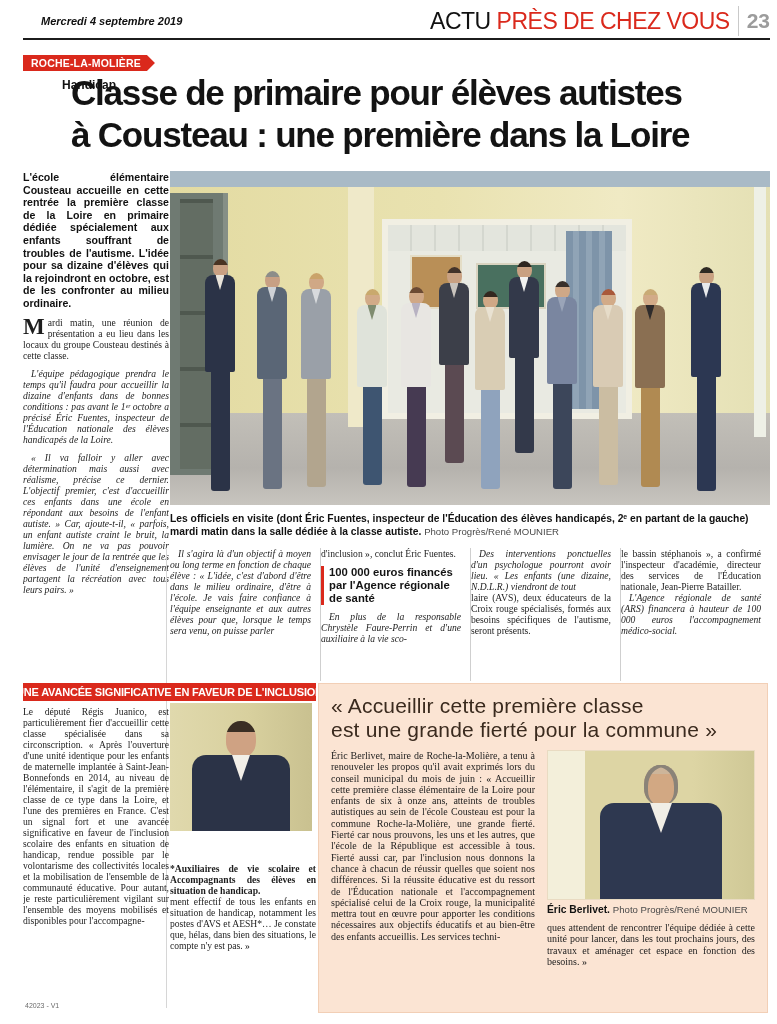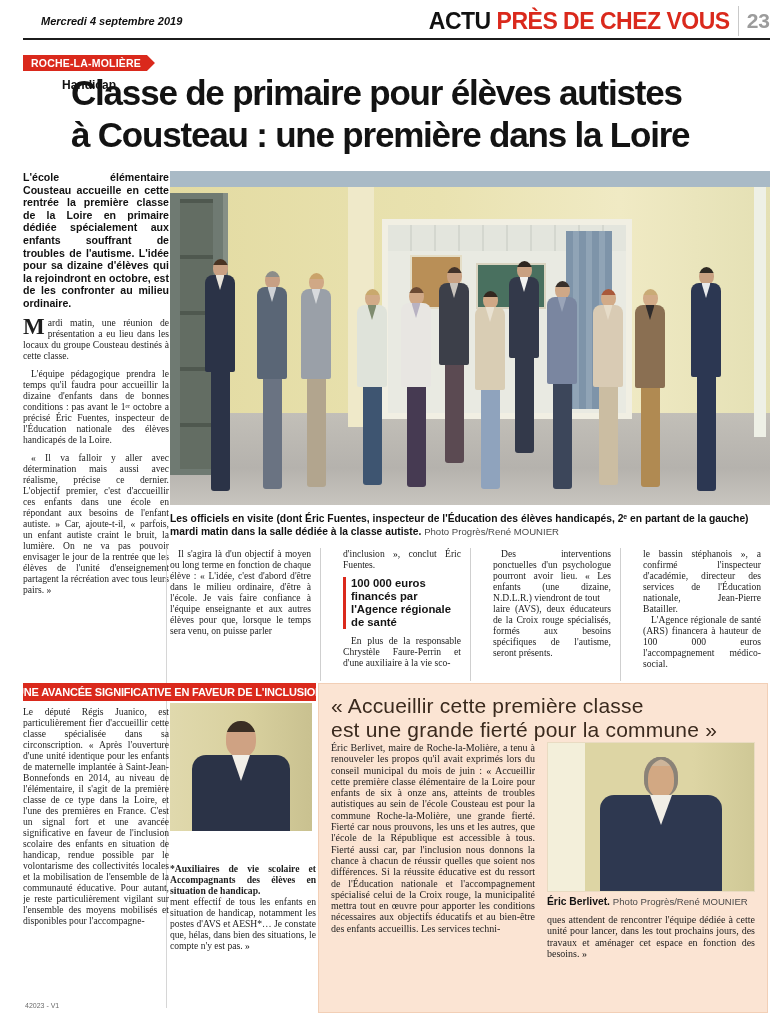--- a/index.html
+++ b/index.html
@@ -12,21 +12,21 @@
   *{margin:0;padding:0;box-sizing:border-box;}
   html,body{background:#fff;}
   body{font-family:"Liberation Serif",serif;color:var(--text_dark);}
   .page{position:relative;width:777px;height:1024px;background:#fff;overflow:hidden;}
 
   
   .masthead{position:absolute;left:23px;top:6px;width:747px;height:30px;}
   .mh-date{position:absolute;left:18px;top:9px;font-family:"Liberation Sans",sans-serif;
     font-style:italic;font-weight:bold;font-size:11px;color:#111;}
   .mh-right{position:absolute;right:0;top:0;display:flex;align-items:center;gap:8px;}
-  .mh-section{font-family:"Liberation Sans",sans-serif;font-weight:bold;font-size:23px;
+  .mh-section{font-family:"Liberation Sans",sans-serif;font-weight:normal;font-size:23px;
     letter-spacing:-0.5px;white-space:nowrap;}
   .mh-section .black{color:#111;}
   .mh-section .red{color:var(--accent_red);}
   .mh-divider{width:1px;height:30px;background:#c9c9c9;}
   .mh-page{font-family:"Liberation Sans",sans-serif;font-weight:bold;font-size:21px;color:var(--page_gray);}
   .mh-rule{position:absolute;left:23px;top:38px;width:747px;height:2px;background:#1c1c1c;}
 
   
   .kicker{position:absolute;left:23px;top:55px;display:flex;align-items:center;gap:7px;flex-direction:column;}
   .kicker-tag{background:var(--accent_red);color:#fff;font-family:"Liberation Sans",sans-serif;
@@ -40,21 +40,21 @@
     font-size:35px;line-height:42px;letter-spacing:-1.2px;margin-left:48px;}
 
   
   .lead-col{position:absolute;left:23px;top:171px;width:146px;height:506px;overflow:hidden;}
   .lead-intro{font-family:"Liberation Sans",sans-serif;font-weight:bold;font-size:10.6px;
     line-height:12.6px;text-align:justify;color:#111;}
   .body-text{font-size:9.6px;line-height:11px;text-align:justify;color:#1d1d1d;}
   .lead-col .body-text{margin-top:7px;}
   .dropcap{float:left;font-family:"Liberation Serif",serif;font-weight:bold;font-size:23px;
     line-height:19px;padding-right:3px;}
-  .indent{ text-indent:8px; }
+  .indent{ text-indent:8px;font-style:italic; }
 
   
   .main-photo{position:absolute;left:170px;top:171px;width:600px;height:334px;overflow:hidden;
     background:linear-gradient(90deg,#e3dba2 0%,#e9e2b0 45%,#f0eac4 75%,#e4e0b4 100%);}
   .ph-topband{position:absolute;left:0;top:0;width:100%;height:16px;background:#a9bac6;}
   .ph-floor{position:absolute;left:0;bottom:0;width:100%;height:92px;
     background:linear-gradient(180deg,#c2bfb8 0%,#b5b2ad 60%,#c8c5bf 100%);}
   .ph-opening{position:absolute;left:212px;top:48px;width:250px;height:200px;
     background:#e9eae2;border:6px solid #f1efe3;}
   .ph-ceiling{position:absolute;left:0;top:0;width:100%;height:26px;
@@ -81,21 +81,21 @@
 
   
   .caption{font-family:"Liberation Sans",sans-serif;font-size:10.3px;line-height:13px;color:#111;}
   .caption .cap-bold{font-weight:bold;}
   .caption .cap-credit{font-weight:normal;color:#4a4a4a;font-size:9.6px;}
   .main-caption{position:absolute;left:170px;top:512px;width:600px;}
 
   
   .mid-cols{position:absolute;left:170px;top:548px;width:600px;height:133px;display:flex;overflow:hidden;}
   .mcol{width:150px;padding-right:9px;overflow:hidden;}
-  .mcol + .mcol{border-left:1px solid #cfcfcf;padding-left:22px;}
+  .mcol + .mcol{border-left:1px solid #cfcfcf;padding-left:0;}
   .vrule-left{position:absolute;left:166px;top:548px;width:1px;height:460px;background:#d6d6d6;}
 
   .subhead{display:flex;gap:5px;margin:7px 4px 6px 0;}
   .subhead-bar{width:3px;background:var(--accent_red);flex:0 0 3px;}
   .subhead-text{font-family:"Liberation Sans",sans-serif;font-weight:bold;
     font-size:11.3px;line-height:13px;color:#141414;}
 
   
   .banner{position:absolute;left:23px;top:683px;width:293px;height:18px;background:var(--accent_red);
     color:#fff;font-family:"Liberation Sans",sans-serif;font-weight:bold;font-size:11px;
@@ -110,21 +110,21 @@
 
   .portrait-head{position:absolute;border-radius:48% 48% 42% 42%;}
   .portrait-body{position:absolute;border-radius:14px 14px 0 0;}
   .portrait-shirt{position:absolute;clip-path:polygon(0 0,100% 0,50% 100%);}
 
   
   .quote-box{position:absolute;left:318px;top:683px;width:450px;height:330px;
     background:var(--peach_bg);border:1px solid #f2cfb6;padding:10px 12px;overflow:hidden;}
   .quote-title{font-family:"Liberation Sans",sans-serif;font-weight:normal;font-size:21px;
     line-height:24px;color:var(--quote_title);letter-spacing:0.2px;}
-  .quote-cols{display:flex;gap:12px;margin-top:0;}
+  .quote-cols{display:flex;gap:12px;margin-top:8px;}
   .quote-left{width:212px;}
   .quote-right{width:208px;}
   .quote-box .body-text{font-size:10px;line-height:11.3px;}
   .berlivet-photo{position:relative;width:208px;height:150px;overflow:hidden;
     background:linear-gradient(90deg,#f3efda 0 18%,#ddd5a4 18% 70%,#cfc896 100%);
     border:1px solid #e9dbc2;}
   .quote-right .caption{margin-top:3px;}
   .quote-right .body-text{margin-top:6px;}
 
   .edition{position:absolute;left:25px;top:1002px;font-family:"Liberation Sans",sans-serif;

